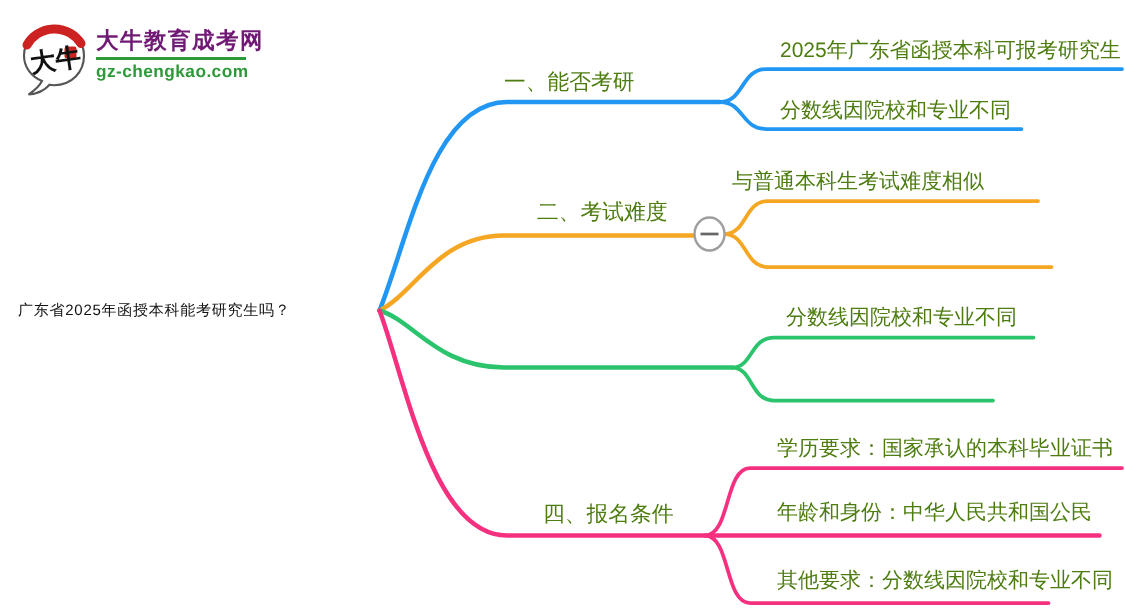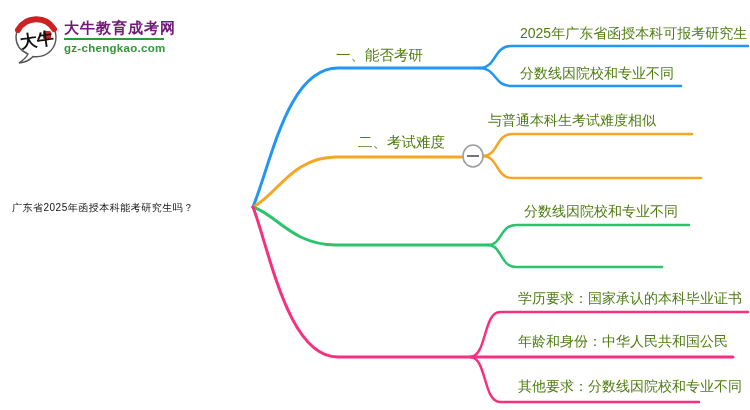--- a/index.html
+++ b/index.html
@@ -74,17 +74,18 @@
 
   <div class="node branch-label" style="left:336px;top:46px;">一、能否考研</div>
   <div class="node" style="left:520px;top:24px;">2025年广东省函授本科可报考研究生</div>
   <div class="node" style="left:520px;top:64px;">分数线因院校和专业不同</div>
 
   <div class="node branch-label" style="left:358px;top:133px;">二、考试难度</div>
   <div class="node" style="left:488px;top:111px;">与普通本科生考试难度相似</div>
 
   <div class="node" style="left:524px;top:202px;">分数线因院校和专业不同</div>
 
+  <div class="node branch-label" style="left:362px;top:334px;">四、报名条件</div>
   <div class="node" style="left:518px;top:289px;">学历要求：国家承认的本科毕业证书</div>
   <div class="node" style="left:518px;top:332px;">年龄和身份：中华人民共和国公民</div>
   <div class="node" style="left:518px;top:377px;">其他要求：分数线因院校和专业不同</div>
 
 </div>
 
 </body></html>

